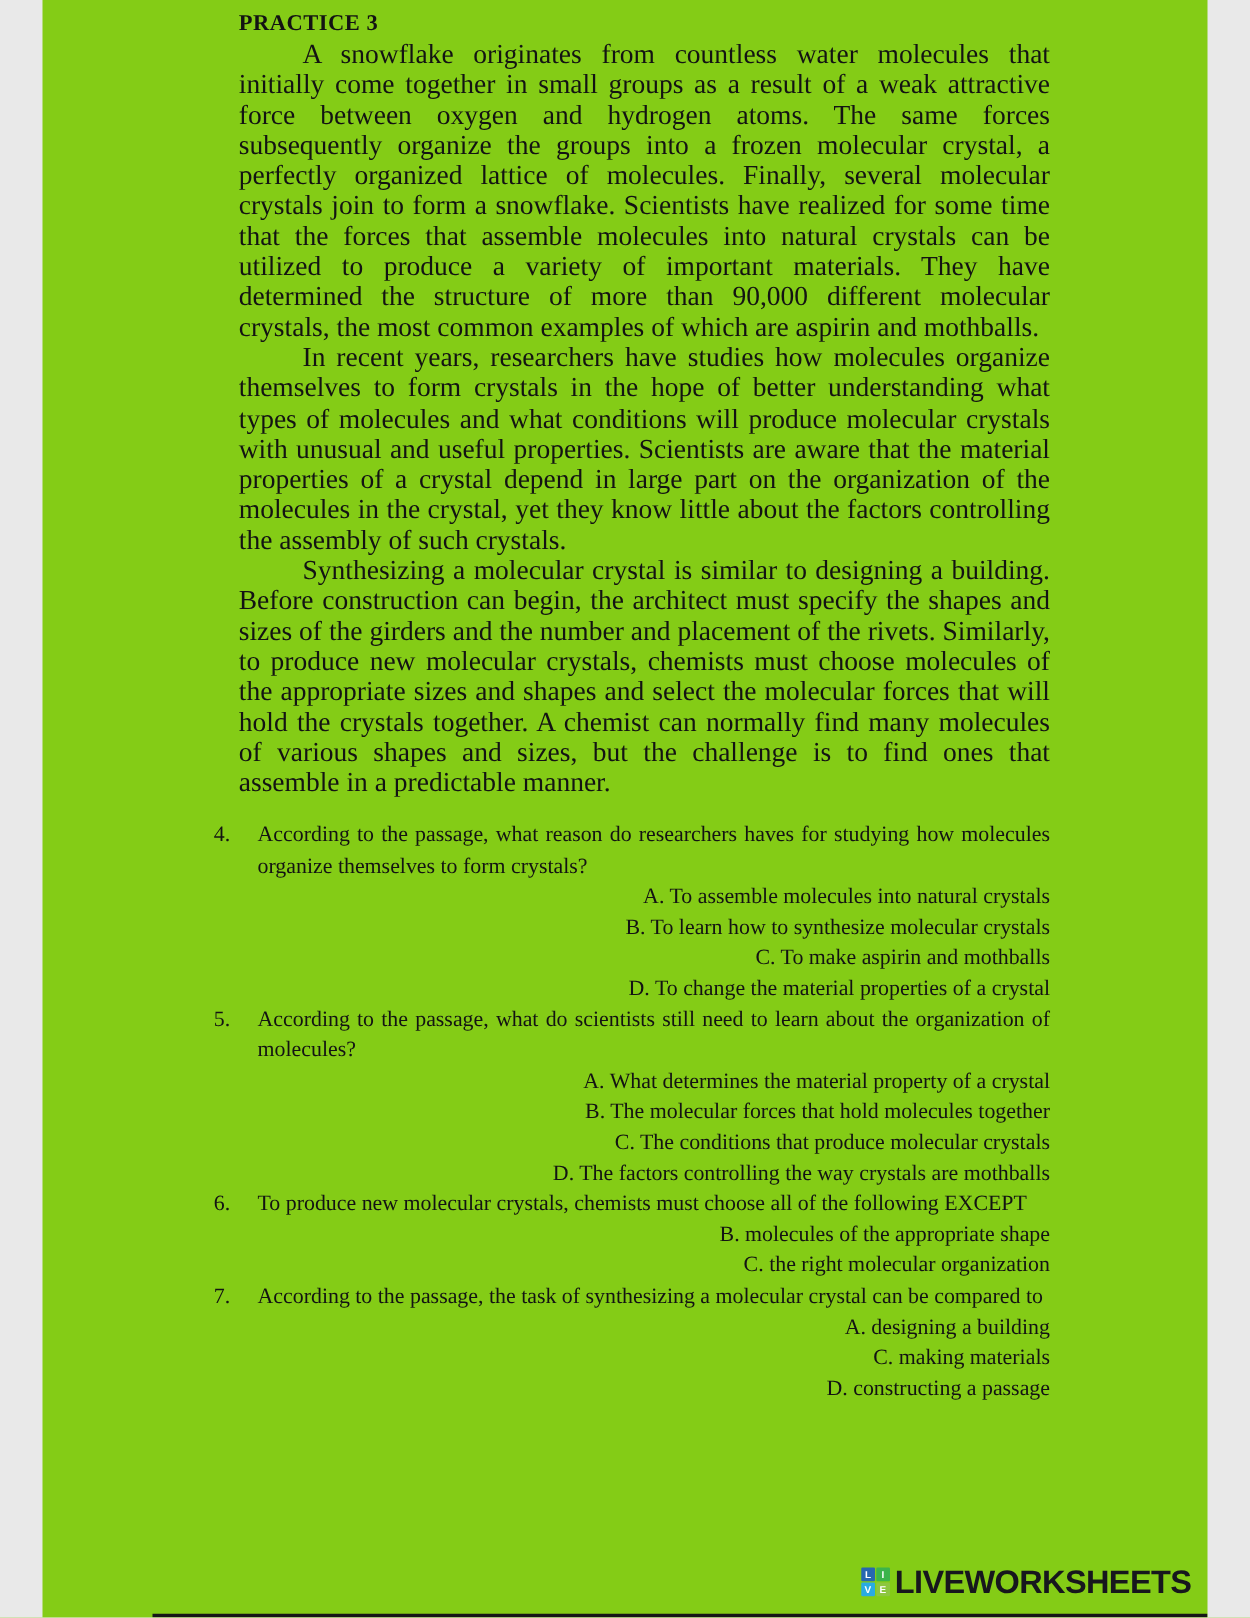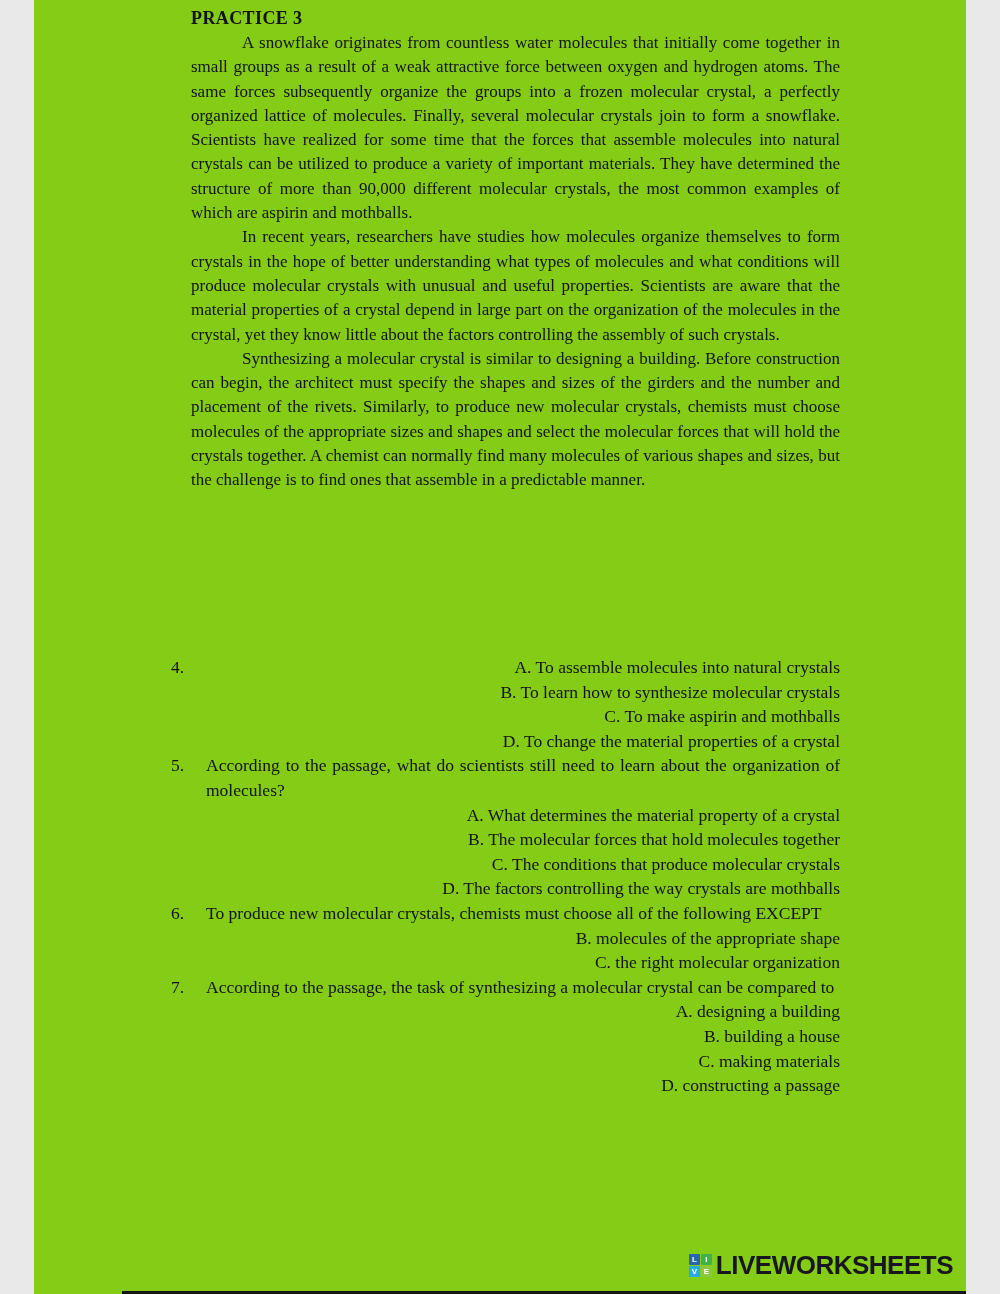--- a/index.html
+++ b/index.html
@@ -5,21 +5,21 @@
   html,body{margin:0;padding:0;background:#e9e9e9;}
   .page{
     width:932px;height:1294px;position:relative;margin:0 auto;
     background:#84cc16;color:#131313;
     font-family:"Liberation Serif", serif;
     overflow:hidden;
   }
   .passage{position:absolute;left:157px;top:8px;width:649px;}
   .title{font-size:18px;font-weight:bold;margin:0 0 2px 0;letter-spacing:0.4px;}
   .para{
-    margin:0;font-size:17px;line-height:24.3px;
+    margin:0;font-size:22px;line-height:24.3px;
     text-align:justify;text-indent:51px;
   }
   .questions{position:absolute;left:137px;top:655px;width:669px;}
   .question{display:flex;font-size:17.5px;line-height:24.6px;}
   .qnum{flex:0 0 35px;width:35px;}
   .qbody{flex:1;min-width:0;}
   .qtext{text-align:justify;}
   .qopt{text-align:right;}
   .footer{
     position:absolute;right:13px;bottom:13px;
@@ -51,20 +51,21 @@
     <p class="para">A snowflake originates from countless water molecules that initially come together in small groups as a result of a weak attractive force between oxygen and hydrogen atoms. The same forces subsequently organize the groups into a frozen molecular crystal, a perfectly organized lattice of molecules. Finally, several molecular crystals join to form a snowflake. Scientists have realized for some time that the forces that assemble molecules into natural crystals can be utilized to produce a variety of important materials. They have determined the structure of more than 90,000 different molecular crystals, the most common examples of which are aspirin and mothballs.</p>
     <p class="para">In recent years, researchers have studies how molecules organize themselves to form crystals in the hope of better understanding what types of molecules and what conditions will produce molecular crystals with unusual and useful properties. Scientists are aware that the material properties of a crystal depend in large part on the organization of the molecules in the crystal, yet they know little about the factors controlling the assembly of such crystals.</p>
     <p class="para">Synthesizing a molecular crystal is similar to designing a building. Before construction can begin, the architect must specify the shapes and sizes of the girders and the number and placement of the rivets. Similarly, to produce new molecular crystals, chemists must choose molecules of the appropriate sizes and shapes and select the molecular forces that will hold the crystals together. A chemist can normally find many molecules of various shapes and sizes, but the challenge is to find ones that assemble in a predictable manner.</p>
   </div>
 
   <div class="questions">
 
     <div class="question">
       <span class="qnum">4.</span>
       <div class="qbody">
+        <div class="qtext">According to the passage, what reason do researchers haves for studying how molecules organize themselves to form crystals?</div>
         <div class="qopt">A. To assemble molecules into natural crystals</div>
         <div class="qopt">B. To learn how to synthesize molecular crystals</div>
         <div class="qopt">C. To make aspirin and mothballs</div>
         <div class="qopt">D. To change the material properties of a crystal</div>
       </div>
     </div>
 
     <div class="question">
       <span class="qnum">5.</span>
       <div class="qbody">
@@ -83,21 +84,20 @@
         <div class="qopt">B. molecules of the appropriate shape</div>
         <div class="qopt">C. the right molecular organization</div>
       </div>
     </div>
 
     <div class="question">
       <span class="qnum">7.</span>
       <div class="qbody">
         <div class="qtext">According to the passage, the task of synthesizing a molecular crystal can be compared to</div>
         <div class="qopt">A. designing a building</div>
-        <div class="qopt">B. building a house</div>
         <div class="qopt">C. making materials</div>
         <div class="qopt">D. constructing a passage</div>
       </div>
     </div>
 
   </div>
 
   <div class="footer">
     <span class="lw-icon">
       <span class="sq" style="background: rgb(39, 103, 176);">L</span>

